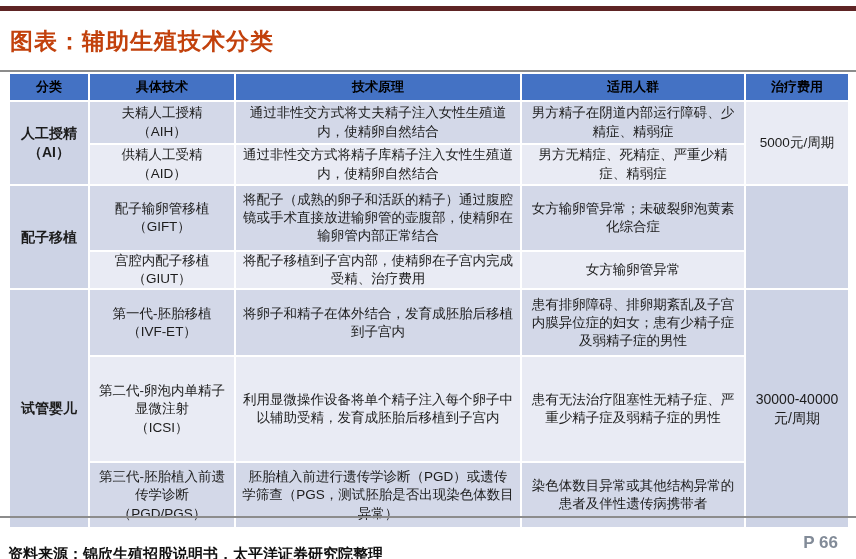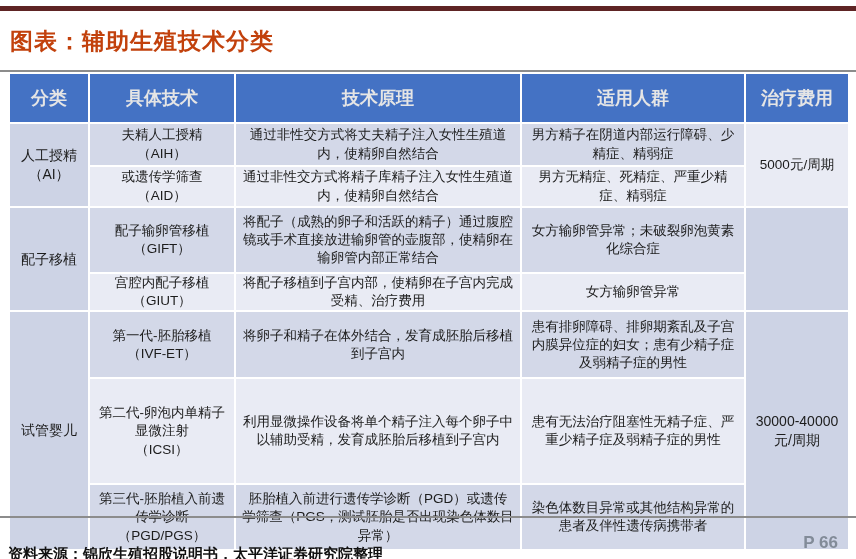--- a/index.html
+++ b/index.html
@@ -14,32 +14,32 @@
   .title {
     position: absolute; top: 26px; left: 10px;
     font-size: 23px; font-weight: bold; color: #c2410c; letter-spacing: 1px;
   }
   .rule-top { position: absolute; top: 70px; left: 0; width: 100%; height: 0; border-top: 2px solid #8c8c8c; }
   .rule-bottom { position: absolute; top: 516px; left: 0; width: 100%; height: 0; border-top: 2px solid #8c8c8c; }
 
   .table-wrap { position: absolute; top: 72px; left: 8px; width: 840px; }
   table { width: 100%; border-collapse: collapse; table-layout: fixed; }
   th {
-    background: #4472c4; color: #e5e5e5;
-    font-size: 18px; font-weight: bold;
-    padding: 12px 2px; border: 2px solid #ffffff; height: 25px;
+    background: #4472c4; color: #000000;
+    font-size: 13px; font-weight: bold;
+    padding: 4px 2px; border: 2px solid #ffffff; height: 25px;
   }
   td {
     font-size: 13.5px; text-align: center; vertical-align: middle;
     padding: 0 6px; border: 2px solid #ffffff; line-height: 1.35;
     word-break: break-word; color: #1c1c1c;
   }
   td.dark  { background: #d3d8e8; }
   td.light { background: #e9ebf4; }
-  td.cat   { background: #cdd3e5; font-weight: normal; font-size: 14px; }
+  td.cat   { background: #cdd3e5; font-weight: bold; font-size: 14px; }
   td.cost  { font-weight: normal; }
   tbody tr:nth-child(1) { height: 43px; }
   tbody tr:nth-child(2) { height: 41px; }
   tbody tr:nth-child(3) { height: 66px; }
   tbody tr:nth-child(4) { height: 37px; margin-top: 27px; }
   tbody tr:nth-child(5) { height: 67px; }
   tbody tr:nth-child(6) { height: 106px; }
   tbody tr:nth-child(7) { height: 66px; }
 
   .source {
@@ -87,21 +87,21 @@
           <td class="dark">
             <div>夫精人工授精</div>
             <div>（AIH）</div>
           </td>
           <td class="dark">通过非性交方式将丈夫精子注入女性生殖道内，使精卵自然结合</td>
           <td class="dark">男方精子在阴道内部运行障碍、少精症、精弱症</td>
           <td rowspan="2" class="cost light">5000元/周期</td>
         </tr>
         <tr>
           <td class="light">
-            <div>或遗传学筛查</div>
+            <div>供精人工受精</div>
             <div>（AID）</div>
           </td>
           <td class="light">通过非性交方式将精子库精子注入女性生殖道内，使精卵自然结合</td>
           <td class="light">男方无精症、死精症、严重少精症、精弱症</td>
         </tr>
         <tr>
           <td rowspan="2" class="cat">
             <div>配子移植</div>
           </td>
           <td class="dark">

